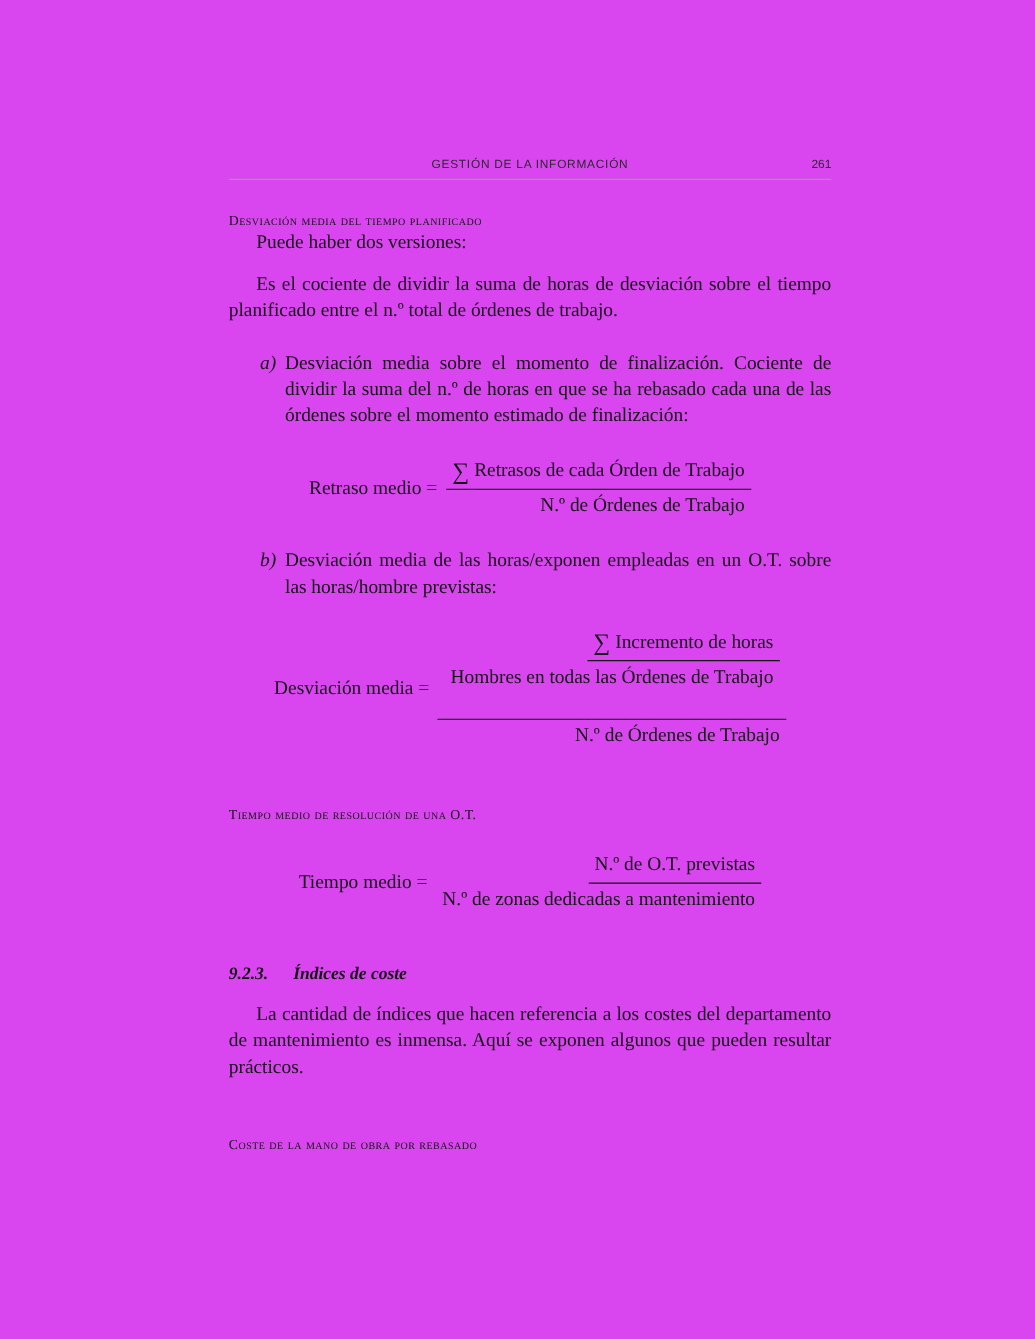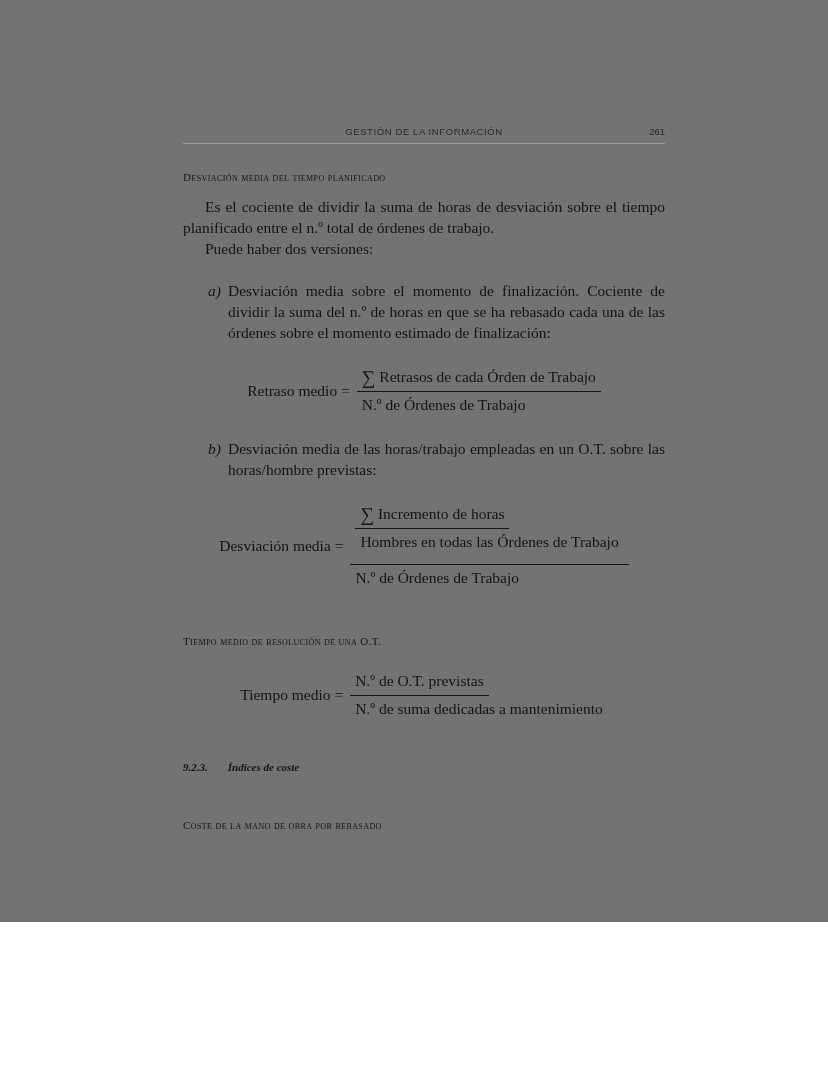--- a/index.html
+++ b/index.html
@@ -1,20 +1,20 @@
 <!DOCTYPE html>
 <html><head>
 <meta charset="utf-8">
 <style>
   * { box-sizing: border-box; }
   html, body { margin: 0; padding: 0; background: #ffffff; }
   .page {
     width: 828px;
-    height: 922px;
-    background: #737373;
+    height: 1071px;
+    background: #d946ef;
     position: relative;
     overflow: hidden;
     font-family: "Liberation Serif", serif;
     color: #141414;
   }
   .content {
     position: absolute;
     left: 183px;
     top: 0;
     width: 482px;
@@ -81,80 +81,80 @@
     font-size: 15.5px;
     line-height: 1.35;
   }
   .formula-lhs {
     margin-right: 7px;
     white-space: nowrap;
   }
   .frac {
     display: inline-flex;
     flex-direction: column;
-    align-items: flex-start;
+    align-items: flex-end;
     text-align: center;
     white-space: nowrap;
   }
   .frac > .num {
     border-bottom: 1px solid #141414;
     padding: 0 5px 3px 5px;
   }
   .frac > .den {
     padding: 3px 5px 0 5px;
   }
-  .frac.inner { margin-bottom: 8px; }
+  .frac.inner { margin-bottom: 19px; }
   .sigma {
     display: inline-block;
     font-size: 19px;
     line-height: 1;
     vertical-align: -2px;
     margin-right: 4px;
   }
   
   .num-heading {
     margin: 42px 0 0 0;
-    font-size: 11px;
+    font-size: 14px;
     font-weight: bold;
     font-style: italic;
   }
   .num-heading .sec-num { margin-right: 20px; }
 </style>
 </head>
 <body>
 
 <div class="page">
   <div class="content">
 
     <header class="running-header">
       <span class="running-title">GESTIÓN DE LA INFORMACIÓN</span>
       <span class="page-number">261</span>
     </header>
 
     <h2 class="sc-heading">Desviación media del tiempo planificado</h2>
 
+    <p class="para tight">Puede haber dos versiones:</p>
     <p class="para">Es el cociente de dividir la suma de horas de desviación sobre el tiempo planificado entre el n.º total de órdenes de trabajo.</p>
-    <p class="para tight">Puede haber dos versiones:</p>
 
     <div class="list-item">
       <span class="item-label">a)</span>
       <span class="item-text">Desviación media sobre el momento de finalización. Cociente de dividir la suma del n.º de horas en que se ha rebasado cada una de las órdenes sobre el momento estimado de finalización:</span>
     </div>
 
     <div class="formula">
       <span class="formula-lhs">Retraso medio =</span>
       <span class="frac">
         <span class="num"><span class="sigma">∑</span><span>Retrasos de cada Órden de Trabajo</span></span>
         <span class="den">N.º de Órdenes de Trabajo</span>
       </span>
     </div>
 
     <div class="list-item">
       <span class="item-label">b)</span>
-      <span class="item-text">Desviación media de las horas/trabajo empleadas en un O.T. sobre las horas/hombre previstas:</span>
+      <span class="item-text">Desviación media de las horas/exponen empleadas en un O.T. sobre las horas/hombre previstas:</span>
     </div>
 
     <div class="formula">
       <span class="formula-lhs">Desviación media =</span>
       <span class="frac">
         <span class="num">
           <span class="frac inner">
             <span class="num"><span class="sigma">∑</span><span>Incremento de horas</span></span>
             <span class="den">Hombres en todas las Órdenes de Trabajo</span>
           </span>
@@ -163,26 +163,27 @@
       </span>
     </div>
 
     <h2 class="sc-heading sp-lg">Tiempo medio de resolución de una O.T.</h2>
 
 
     <div class="formula">
       <span class="formula-lhs">Tiempo medio =</span>
       <span class="frac">
         <span class="num">N.º de O.T. previstas</span>
-        <span class="den">N.º de suma dedicadas a mantenimiento</span>
+        <span class="den">N.º de zonas dedicadas a mantenimiento</span>
       </span>
     </div>
 
     <h2 class="num-heading">
       <span class="sec-num">9.2.3.</span><span class="sec-title">Índices de coste</span>
     </h2>
 
+    <p class="para">La cantidad de índices que hacen referencia a los costes del departamento de mantenimiento es inmensa. Aquí se exponen algunos que pueden resultar prácticos.</p>
 
     <h2 class="sc-heading sp-lg">Coste de la mano de obra por rebasado</h2>
 
 
   </div>
 </div>
 
 </body></html>

